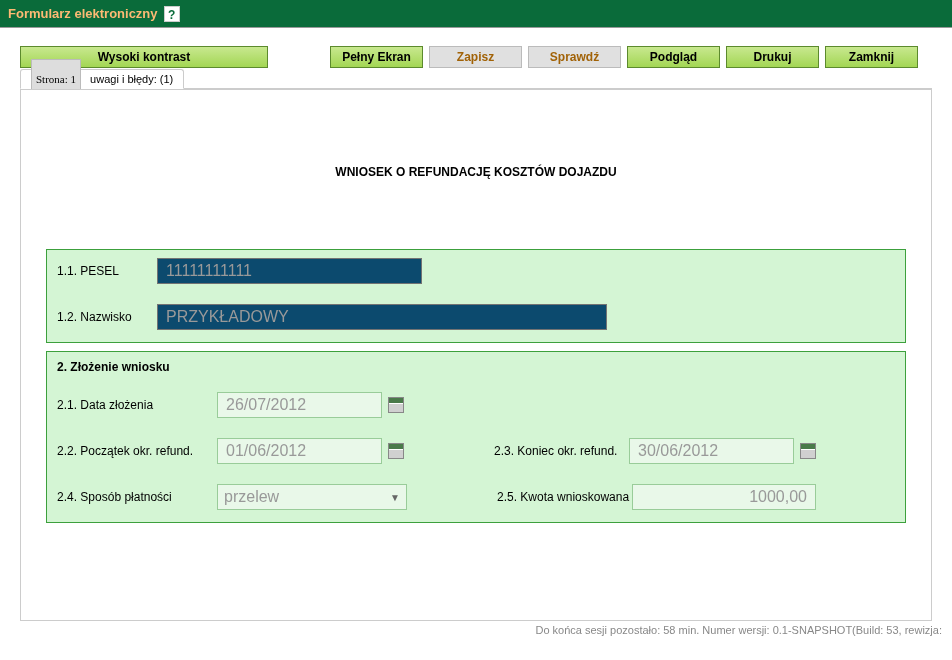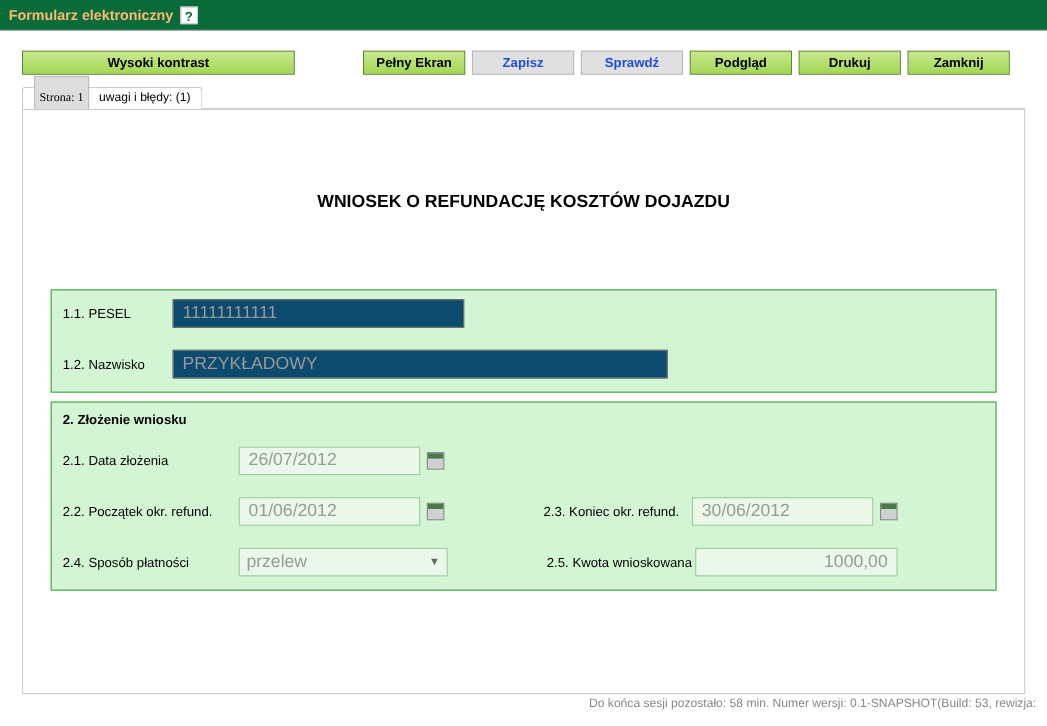--- a/index.html
+++ b/index.html
@@ -29,21 +29,20 @@
       margin-left: 6px;
       border: 1px solid #ccc;
     }
     .content-wrap {
       background: #fff;
       padding: 18px 20px 0 20px;
     }
     .toolbar {
       display: flex;
       gap: 6px;
-      margin-bottom: 10px;
     }
     .toolbar .spacer {
       width: 50px;
     }
     .btn {
       border: 1px solid #5c8a2d;
       background: linear-gradient(to bottom, #c8e88f, #a3d654);
       height: 22px;
       font-size: 12px;
       font-weight: bold;
@@ -53,21 +52,21 @@
     }
     .btn.contrast {
       width: 248px;
     }
     .btn.action {
       width: 93px;
     }
     .btn.disabled {
       background: #e0e0e0;
       border: 1px solid #bbb;
-      color: #1d4ed8;
+      color: #a16207;
       cursor: default;
     }
     .tabs {
       display: flex;
       border-bottom: 1px solid #ccc;
       margin-bottom: 0;
     }
     .tab {
       border: 1px solid #ccc;
       border-bottom: none;
@@ -96,21 +95,21 @@
       overflow-y: scroll;
       background: #fff;
       position: relative;
     }
     .form-inner {
       padding: 40px 25px;
     }
     .form-title {
       text-align: center;
       font-weight: bold;
-      font-size: 16px;
+      font-size: 12px;
       margin: 35px 0 70px 0;
     }
     .section {
       border: 1px solid #3ca03c;
       background: #d4f5d4;
       margin-bottom: 8px;
       padding: 8px 10px;
     }
     .section-title {
       font-weight: bold;

